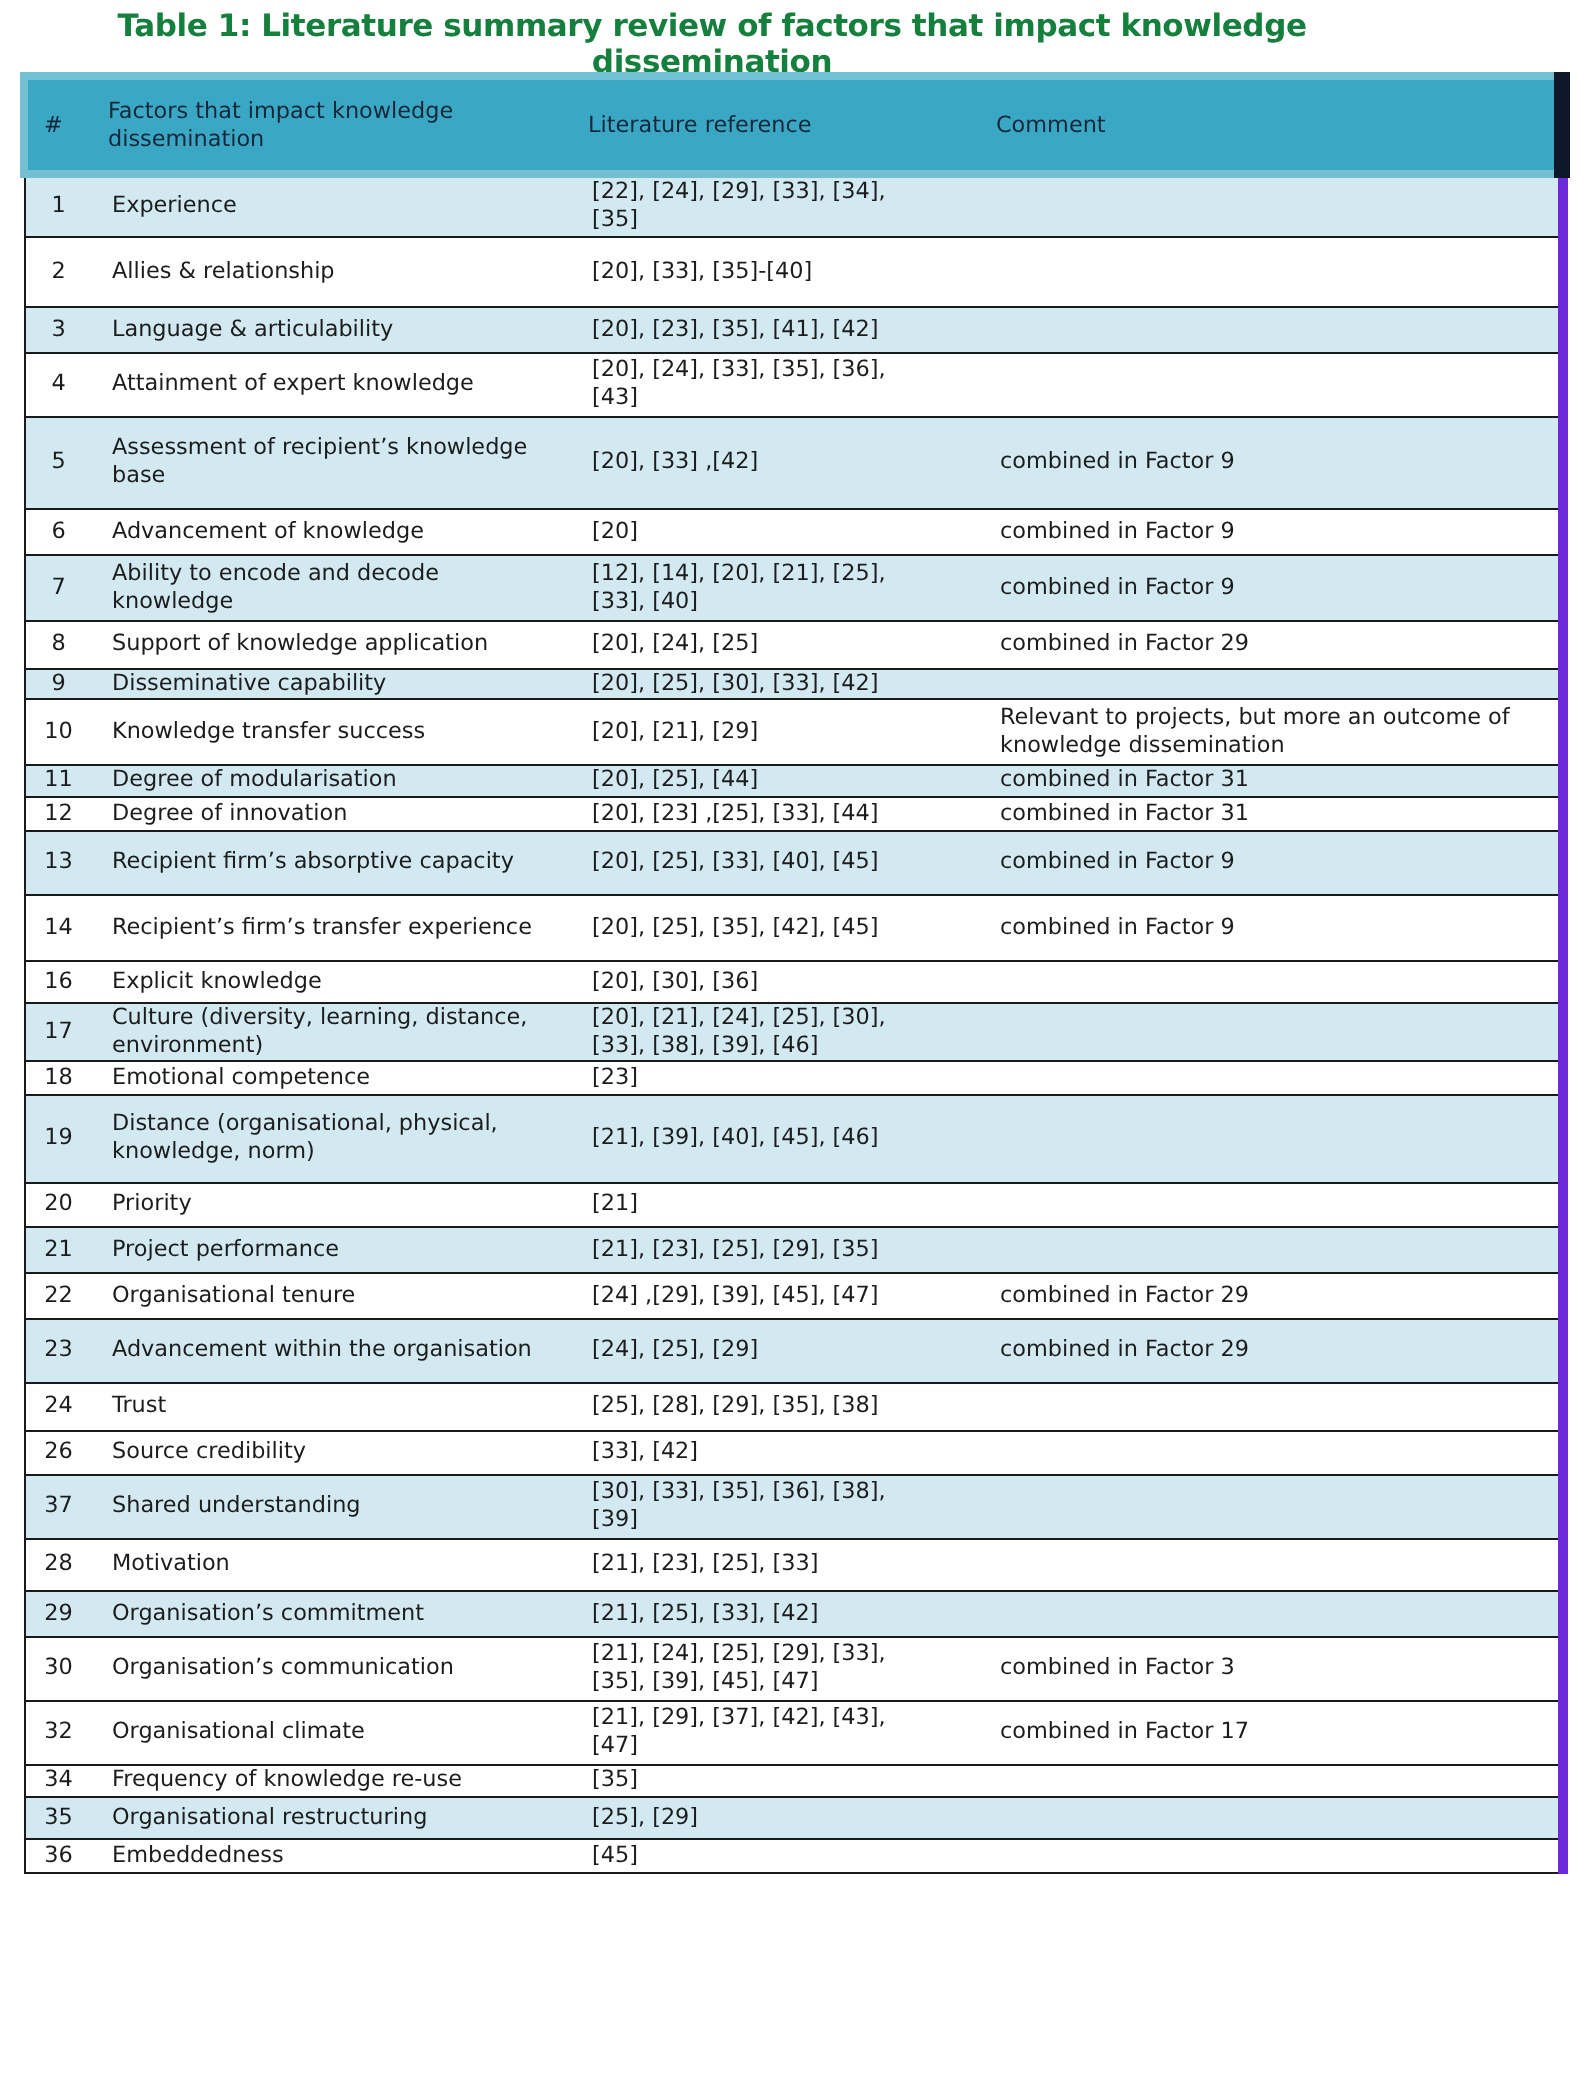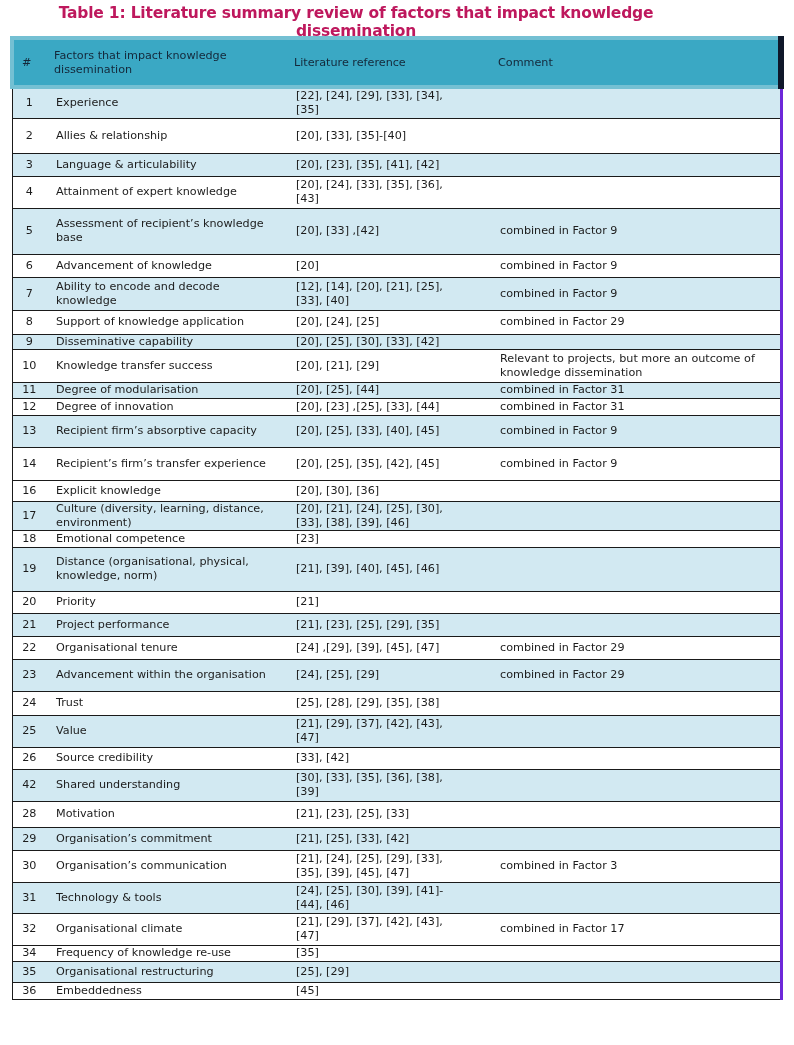--- a/index.html
+++ b/index.html
@@ -17,21 +17,21 @@
     }
     .caption {
       position: absolute;
       left: 0;
       top: 4px;
       width: 712px;
       text-align: center;
       font-family: "DejaVu Sans", sans-serif;
       font-size: 15.5px;
       font-weight: bold;
-      color: #be185d;
+      color: #15803d;
       letter-spacing: -0.2px;
     }
     .table-wrap {
       position: absolute;
       left: 10px;
       top: 36px;
       width: 769px;
     }
     table {
       border-collapse: collapse;
@@ -56,36 +56,36 @@
       vertical-align: middle;
       padding: 0 6px 0 8px;
       border-top: 4px solid #74c0d3;
       border-bottom: 4px solid #74c0d3;
     }
     thead th:first-child {
       border-left: 4px solid #74c0d3;
       padding-left: 8px;
     }
     thead th:last-child {
-      border-right: 6px solid #0f172a;
+      border-right: 8px solid #0f172a;
     }
     tbody td {
       border-top: 1px solid #1a1a1a;
       border-bottom: 1px solid #1a1a1a;
       padding: 0 6px 0 10px;
       vertical-align: middle;
       white-space: normal;
     }
     tbody td:first-child {
       border-left: 1px solid #1a1a1a;
       text-align: center;
       padding: 0 2px 0 2px;
     }
     tbody td:last-child {
-      border-right: 3px solid #6d28d9;
+      border-right: 5px solid #6d28d9;
     }
     tbody tr.shaded td { background: #d2e9f2; }
     tbody tr.plain td { background: #ffffff; }
     td.ref { padding-left: 10px; padding-right: 22px; }
     td.comment { padding-left: 10px; padding-right: 14px; }
   </style>
 </head>
 <body>
 
 <div class="caption">Table 1: Literature summary review of factors that impact knowledge dissemination</div>
@@ -238,34 +238,28 @@
           <td>Advancement within the organisation</td>
           <td class="ref">[24], [25], [29]</td>
           <td class="comment">combined in Factor 29</td>
         </tr>
         <tr class="plain" style="height: 24px;">
           <td>24</td>
           <td>Trust</td>
           <td class="ref">[25], [28], [29], [35], [38]</td>
           <td class="comment"></td>
         </tr>
-        <tr class="shaded" style="height: 32px;">
-          <td>25</td>
-          <td>Value</td>
-          <td class="ref">[21], [29], [37], [42], [43], [47]</td>
-          <td class="comment"></td>
-        </tr>
         <tr class="plain" style="height: 22px; margin-top: 24px;">
           <td>26</td>
           <td>Source credibility</td>
           <td class="ref">[33], [42]</td>
           <td class="comment"></td>
         </tr>
         <tr class="shaded" style="height: 32px;">
-          <td>42</td>
+          <td>37</td>
           <td>Shared understanding</td>
           <td class="ref">[30], [33], [35], [36], [38], [39]</td>
           <td class="comment"></td>
         </tr>
         <tr class="plain" style="height: 26px;">
           <td>28</td>
           <td>Motivation</td>
           <td class="ref">[21], [23], [25], [33]</td>
           <td class="comment"></td>
         </tr>
@@ -274,26 +268,20 @@
           <td>Organisation’s commitment</td>
           <td class="ref">[21], [25], [33], [42]</td>
           <td class="comment"></td>
         </tr>
         <tr class="plain" style="height: 32px;">
           <td>30</td>
           <td>Organisation’s communication</td>
           <td class="ref">[21], [24], [25], [29], [33], [35], [39], [45], [47]</td>
           <td class="comment">combined in Factor 3</td>
         </tr>
-        <tr class="shaded" style="height: 31px;">
-          <td>31</td>
-          <td>Technology &amp; tools</td>
-          <td class="ref">[24], [25], [30], [39], [41]-[44], [46]</td>
-          <td class="comment"></td>
-        </tr>
         <tr class="plain" style="height: 32px;">
           <td>32</td>
           <td>Organisational climate</td>
           <td class="ref">[21], [29], [37], [42], [43], [47]</td>
           <td class="comment">combined in Factor 17</td>
         </tr>
         <tr class="plain" style="height: 16px;">
           <td>34</td>
           <td>Frequency of knowledge re-use</td>
           <td class="ref">[35]</td>

